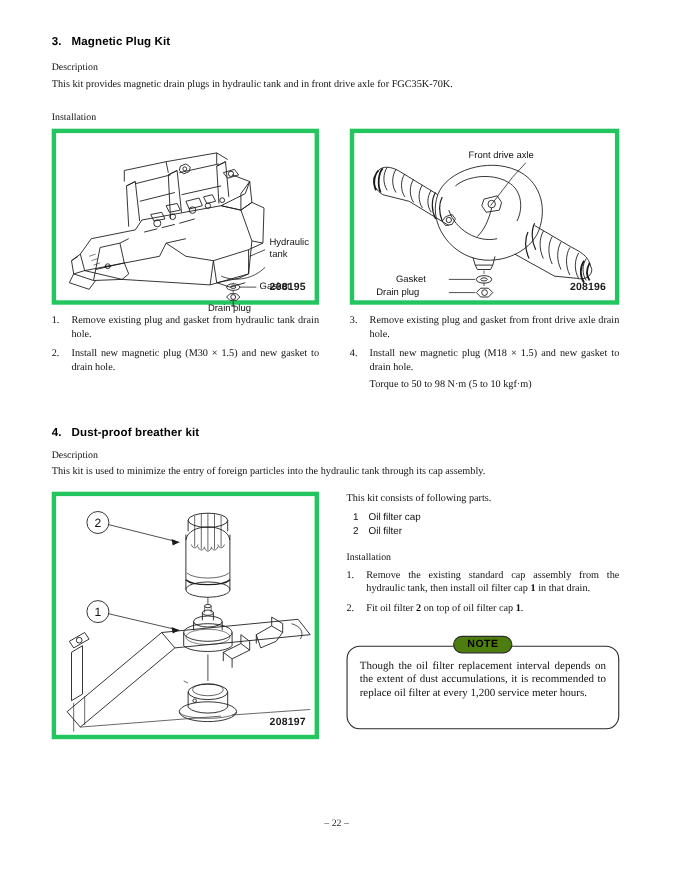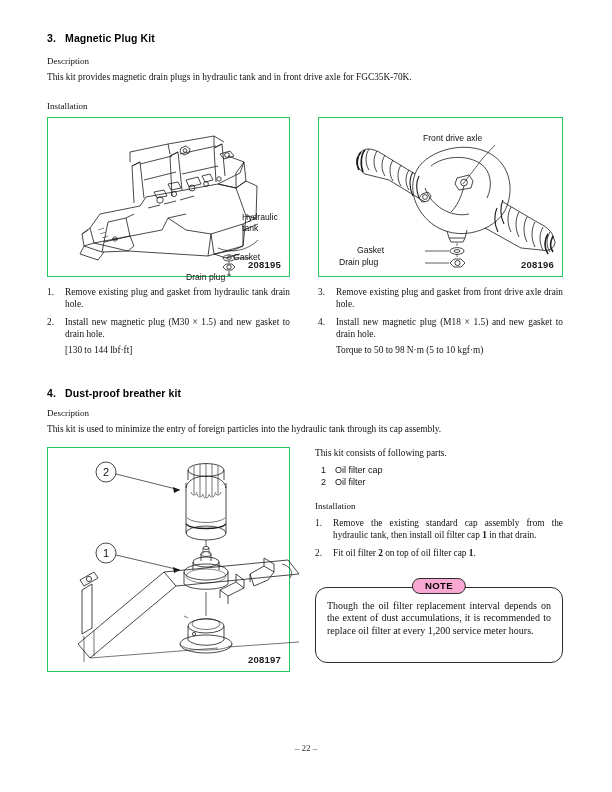--- a/index.html
+++ b/index.html
@@ -36,24 +36,23 @@
     position: absolute;
     font-family: "Liberation Serif", serif;
     font-size: 9.3px;
     line-height: 12.2px;
     color: #111;
     text-align: justify;
   }
   
   .fig-box {
     position: absolute;
-    border: 1px solid #22c55e;
+    border: 4px solid #22c55e;
     background: #ffffff;
     box-sizing: border-box;
-    padding-left: 20px;
   }
   .fig-num {
     position: absolute;
     font-family: "Liberation Sans", sans-serif;
     font-size: 9.5px;
     font-weight: bold;
     color: #1a1a1a;
     letter-spacing: .2px;
   }
   .fig-label {
@@ -118,21 +117,21 @@
     bottom: 0;
     border: 1px solid #2b2b2b;
     border-radius: 12px;
     box-sizing: border-box;
   }
   .note-tag {
     position: absolute;
     left: 50%;
     top: 0;
     transform: translateX(-50%);
-    background: #f9a8d4;
+    background: #4d7c0f;
     border: 1px solid #2b2b2b;
     border-radius: 9px;
     padding: 1px 12px 2px 12px;
     font-family: "Liberation Sans", sans-serif;
     font-size: 9.6px;
     font-weight: bold;
     letter-spacing: .4px;
     z-index: 3;
   }
   .note-body {
@@ -342,21 +341,20 @@
   </div>
 
   <div class="steps" style="left:47px; top:286px; width:243px;">
     <div class="step">
       <span class="num">1.</span>
       <span>Remove existing plug and gasket from hydraulic tank drain hole.</span>
     </div>
     <div class="step">
       <span class="num">2.</span>
       <span>Install new magnetic plug (M30 × 1.5) and new gasket to drain hole.</span>
-      <span class="sub">[130 to 144 lbf·ft]</span>
     </div>
   </div>
 
   <div class="steps" style="left:318px; top:286px; width:245px;">
     <div class="step">
       <span class="num">3.</span>
       <span>Remove existing plug and gasket from front drive axle drain hole.</span>
     </div>
     <div class="step">
       <span class="num">4.</span>

